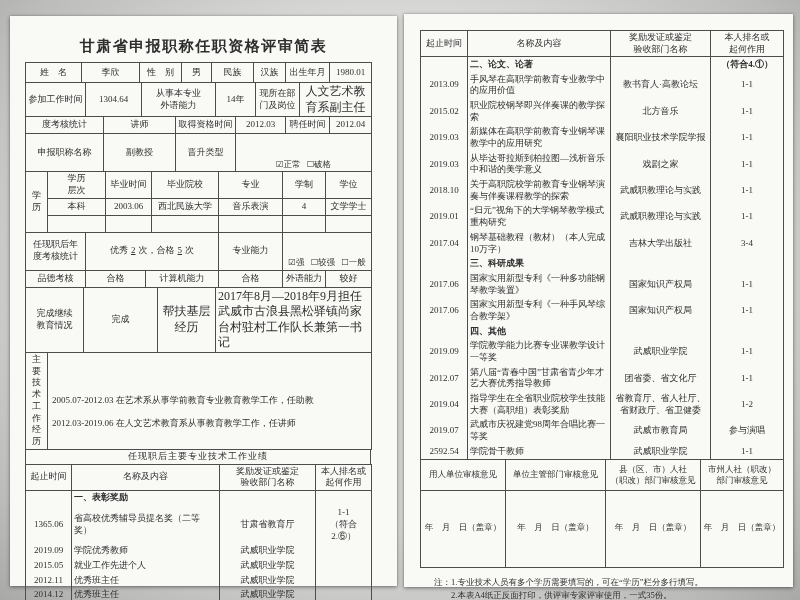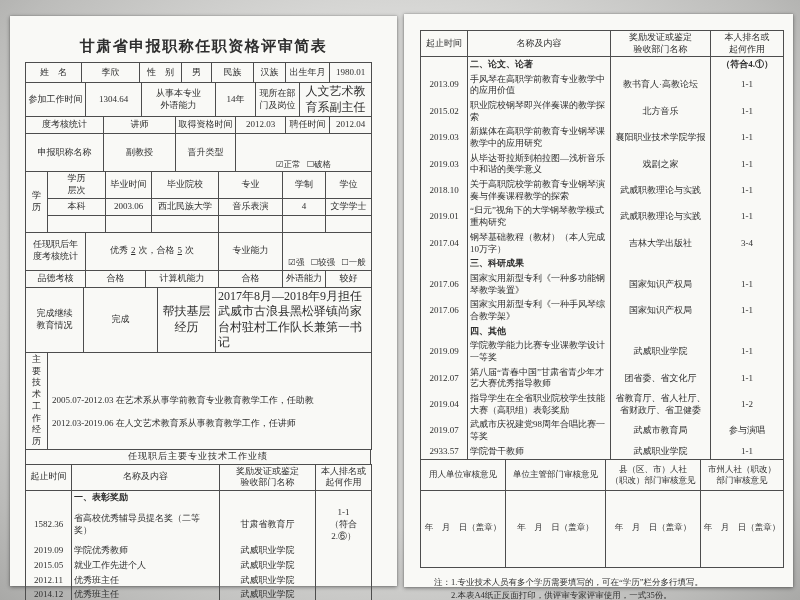--- a/index.html
+++ b/index.html
@@ -288,21 +288,21 @@
         <tbody class="nolines">
 
             <tr class="section">
               <td></td>
               <td class="left">一、表彰奖励</td>
               <td></td>
               <td></td>
             </tr>
 
             <tr>
-              <td>1582.36</td>
+              <td>1365.06</td>
               <td class="left">省高校优秀辅导员提名奖（二等奖）</td>
               <td>甘肃省教育厅</td>
               <td>1-1
 （符合2.⑥）</td>
             </tr>
 
             <tr>
               <td>2019.09</td>
               <td class="left">学院优秀教师</td>
               <td>武威职业学院</td>
@@ -472,21 +472,21 @@
             </tr>
 
             <tr>
               <td>2019.07</td>
               <td class="left">武威市庆祝建党98周年合唱比赛一等奖</td>
               <td>武威市教育局</td>
               <td>参与演唱</td>
             </tr>
 
             <tr>
-              <td>2933.57</td>
+              <td>2592.54</td>
               <td class="left">学院骨干教师</td>
               <td>武威职业学院</td>
               <td>1-1</td>
             </tr>
           </tbody>
       </table>
 
       <table class="band" style="width:363px">
         <colgroup>
             <col style="width:85px">

